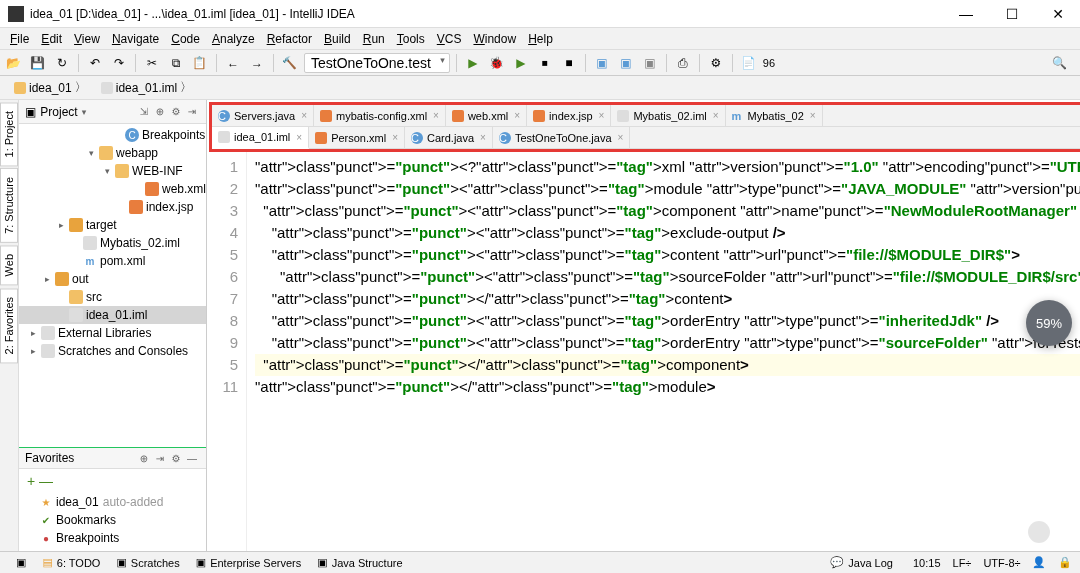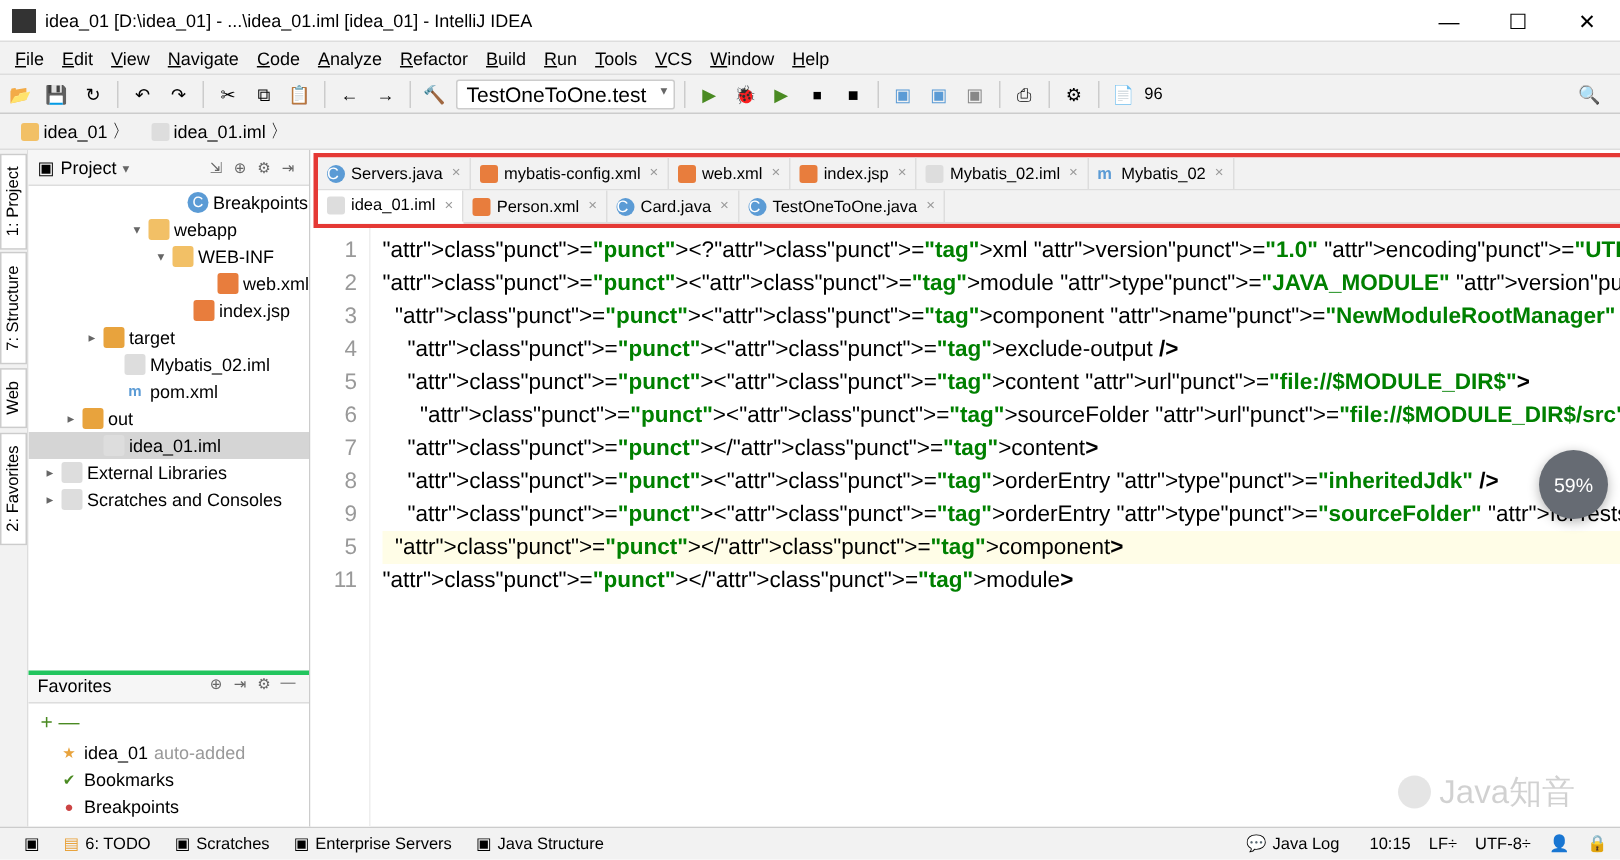--- a/index.html
+++ b/index.html
@@ -42,21 +42,21 @@
 .tree-row .arrow { width: 10px; font-size: 9px; color: #666; }
 .tree-row .ficon { width: 14px; height: 14px; margin-right: 3px; display: inline-flex; align-items: center; justify-content: center; font-size: 10px; }
 .tree-row .muted { color: #999; margin-left: 4px; text-align: right; }
 .ic-folder { background: #f2c066; border-radius: 2px; }
 .ic-folder-o { background: #e8a33d; border-radius: 2px; }
 .ic-file { background: #ddd; border-radius: 2px; }
 .ic-xml { background: #e87d3d; border-radius: 2px; color:#fff; }
 .ic-java { background: #5b9bd5; border-radius: 50%; color: #fff; }
 .ic-m { color: #5b9bd5; font-weight: bold; }
 
-.fav-header { height: 22px; border-top: 3px solid #22c55e; border-bottom: 1px solid #ddd; background: #f6f6f6; display: flex; align-items: flex-start; padding: 0 6px; }
+.fav-header { height: 22px; border-top: 1px solid #22c55e; border-bottom: 1px solid #ddd; background: #f6f6f6; display: flex; align-items: center; padding: 0 6px; }
 .fav-body { padding: 2px 0; }
 .fav-body .add { color: #4a8a22; padding: 2px 8px; font-size: 14px; }
 
 .editor-area { flex: 1; display: flex; flex-direction: column; background: #fff; position: relative; }
 
 .tabs-wrap { border: 3px solid #e53935; margin: 2px 4px 0 2px; }
 .tabs-row { display: flex; height: 22px; background: #f2f2f2; border-bottom: 1px solid #ddd; }
 .tab { display: flex; align-items: center; padding: 0 6px; gap: 4px; font-size: 11px; border-right: 1px solid #ddd; position: relative; }
 .tab.active { background: #fff; border-bottom: 2px solid #fff; margin-bottom: -1px; }
 .tab .close { font-size: 10px; color: #999; margin-left: 2px; }
@@ -210,20 +210,25 @@
         <div class="tree-row" style="padding-left: 54px;">
           <span class="arrow"></span>
           <span class="ficon ic-m">m</span>
           <span>pom.xml</span>
         </div>
         <div class="tree-row" style="padding-left: 26px;">
           <span class="arrow">▸</span>
           <span class="ficon ic-folder-o"></span>
           <span>out</span>
         </div>
+        <div class="tree-row" style="padding-left: 40px;">
+          <span class="arrow"></span>
+          <span class="ficon ic-folder"></span>
+          <span>src</span>
+        </div>
         <div class="tree-row sel" style="padding-left: 40px;">
           <span class="arrow"></span>
           <span class="ficon ic-file"></span>
           <span>idea_01.iml</span>
         </div>
         <div class="tree-row" style="padding-left: 12px;">
           <span class="arrow">▸</span>
           <span class="ficon ic-file"></span>
           <span>External Libraries</span>
         </div>
@@ -372,14 +377,13 @@
     <div>LF÷</div>
     <div>UTF-8÷</div>
     <div>👤</div>
     <div>🔒</div>
   </div>
 </div>
 
 <div class="progress-badge">59%</div>
 <div class="watermark">
     <span class="wicon"></span>
-    <span>Java知音</span>
   </div>
 
 </body></html>

